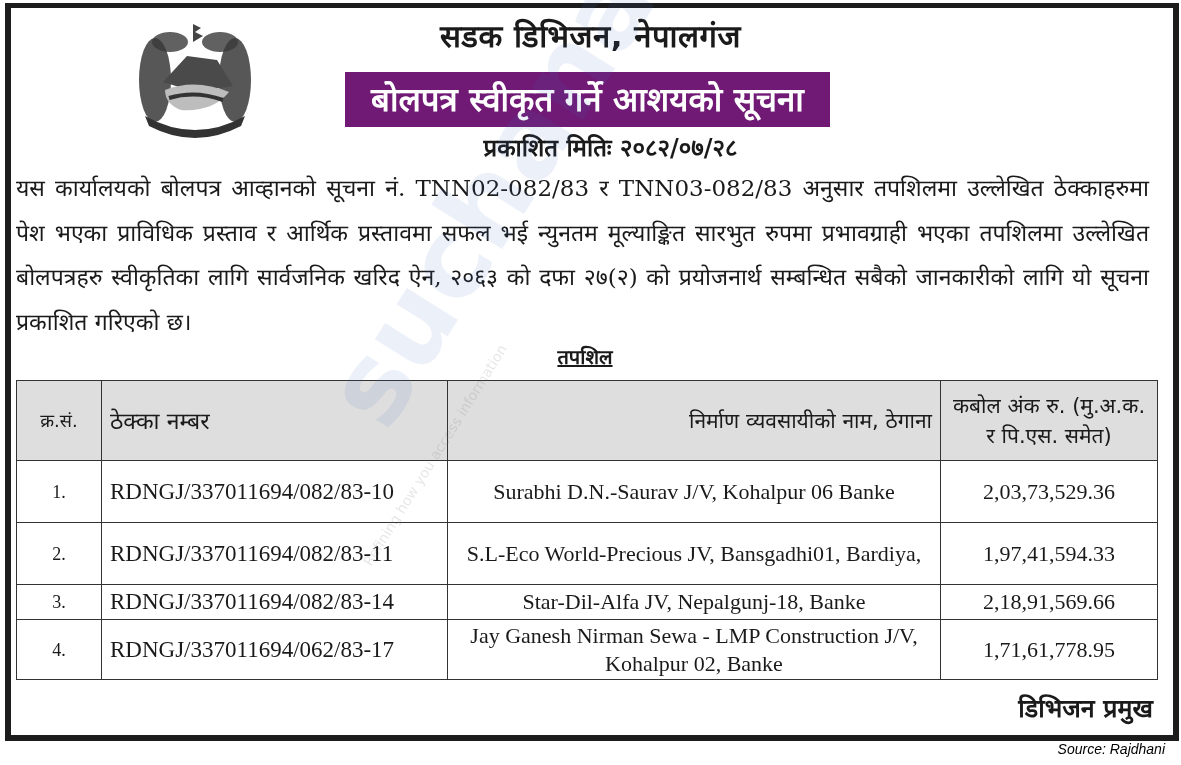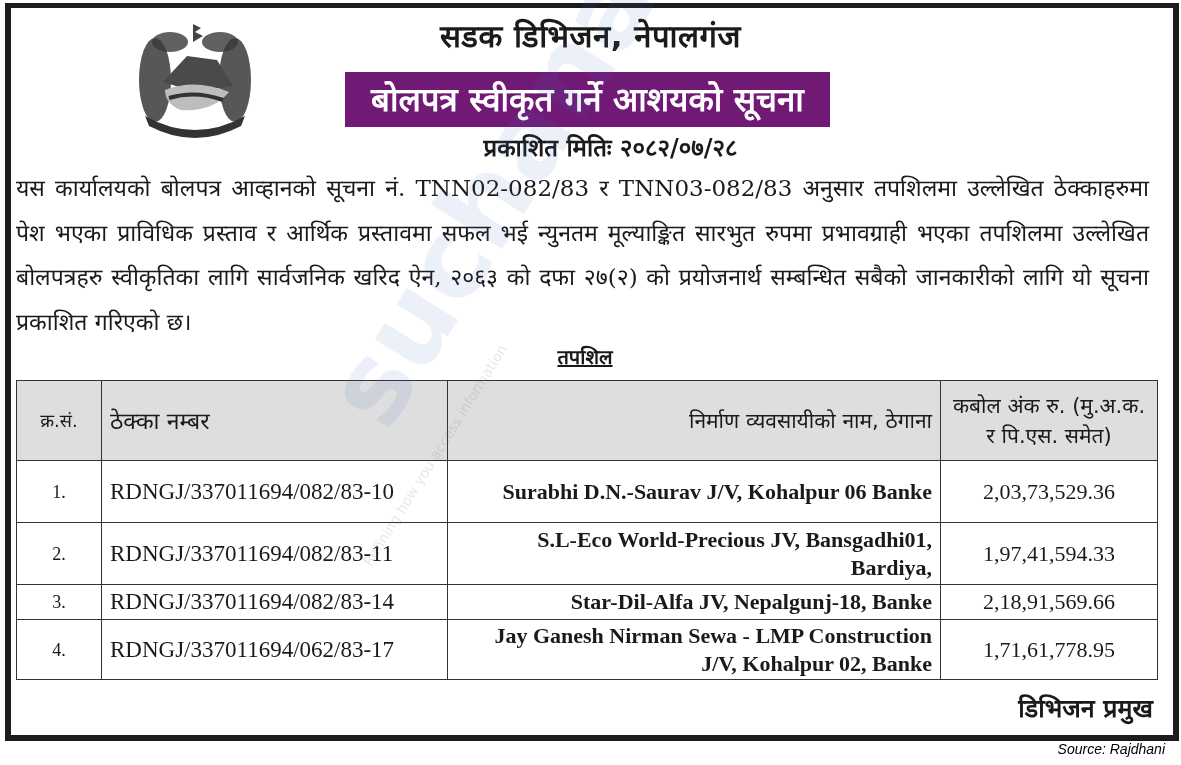--- a/index.html
+++ b/index.html
@@ -31,21 +31,21 @@
   .schedule-heading span { margin-left: 0px; }
 
   table.sched { position: absolute; left: 16px; top: 380px; width: 1142px;
                 border-collapse: collapse; font-size: 21px; }
   table.sched th, table.sched td { border: 1.5px solid #333; padding: 0 8px; }
   table.sched th { background: #dedede; font-family: "DejaVu Sans", sans-serif;
                    font-weight: normal; font-size: 21px; height: 79px; line-height: 30px; }
   table.sched td { font-family: "Liberation Serif", serif; font-size: 22px; line-height: 28px; }
   .c-sn { width: 68px; text-align: center; font-size: 18px !important; }
   .c-no { width: 329px; text-align: left; font-size: 23px !important; }
-  .c-name { width: 476px; text-align: right; font-weight: bold; }
+  .c-name { width: 476px; text-align: center; }
   .c-amt { text-align: center; }
   tr.r2 td { height: 61px; }
   tr.r1 td { height: 61px; }
   tr.r3 td { height: 34px; }
   tr.r4 td { height: 59px; }
 
   .signoff { position: absolute; right: 28px; top: 690px; font-family: "DejaVu Sans", sans-serif;
              font-weight: bold; font-size: 25px; }
   .source { position: absolute; right: 16px; top: 741px; font-family: "Liberation Sans", sans-serif;
             font-style: italic; font-size: 14px; color: #000000; }

